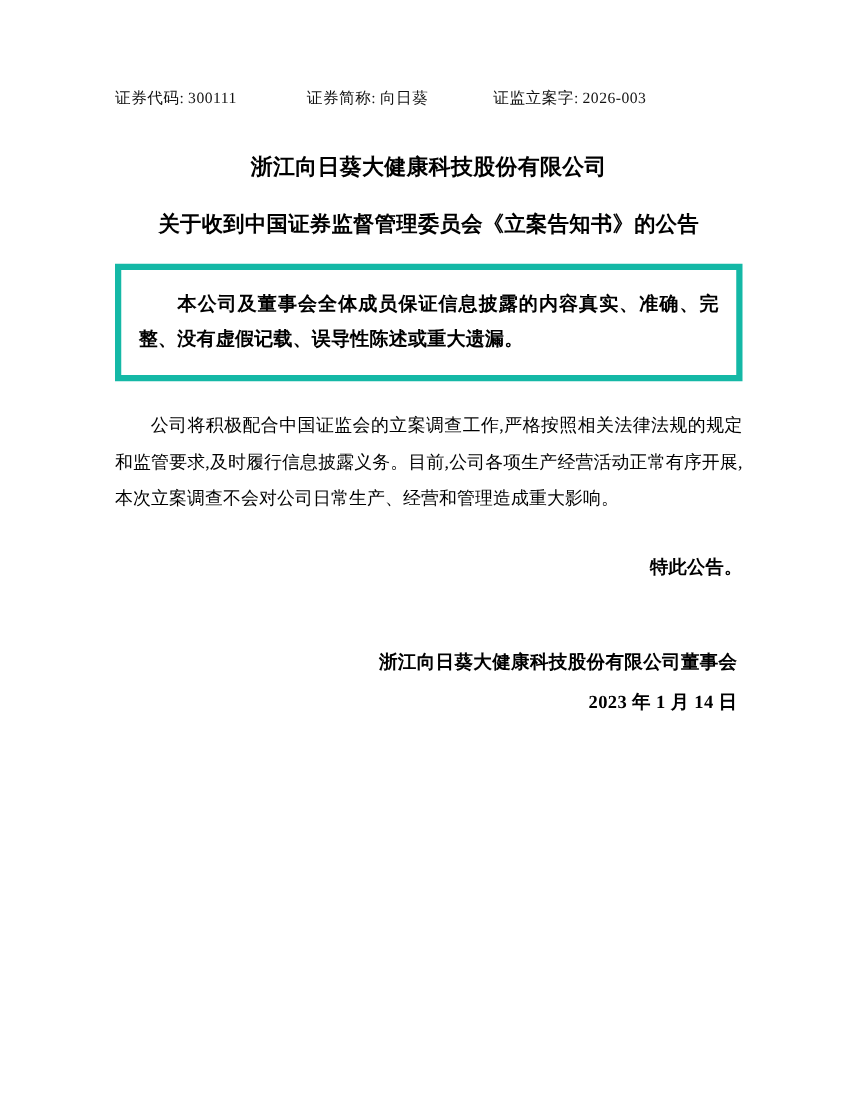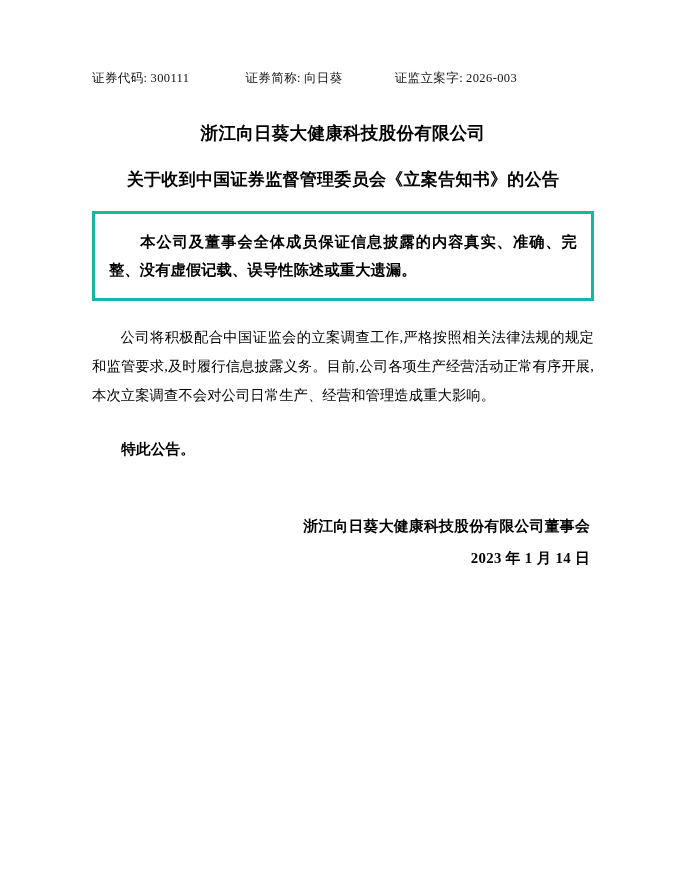--- a/index.html
+++ b/index.html
@@ -51,21 +51,21 @@
     text-align: center;
     font-size: 17px;
     font-weight: bold;
     letter-spacing: 0.3px;
     margin: 0 0 20px 0;
     line-height: 1.4;
   }
 
   
   .notice-box {
-    border: 3px solid #14b8a6;
+    border: 5px solid #14b8a6;
     padding: 14px 14px 13px 14px;
     margin-bottom: 22px;
   }
   .notice-text {
     font-size: 15.2px;
     font-weight: bold;
     line-height: 1.85;
     text-align: justify;
     text-justify: inter-ideograph;
     letter-spacing: 0.2px;
@@ -87,20 +87,21 @@
     font-family: "Liberation Mono", "DejaVu Sans Mono", monospace;
     font-size: 13px;
     letter-spacing: 0;
   }
   .closing {
     font-size: 14.6px;
     font-weight: bold;
     margin-top: 30px;
     text-indent: 2em;
     letter-spacing: 0.2px;
+    text-align: right;
   }
 
   
   .sign-block {
     margin-top: 52px;
     text-align: right;
     padding-right: 4px;
   }
   .sign-company {
     font-size: 14.8px;

